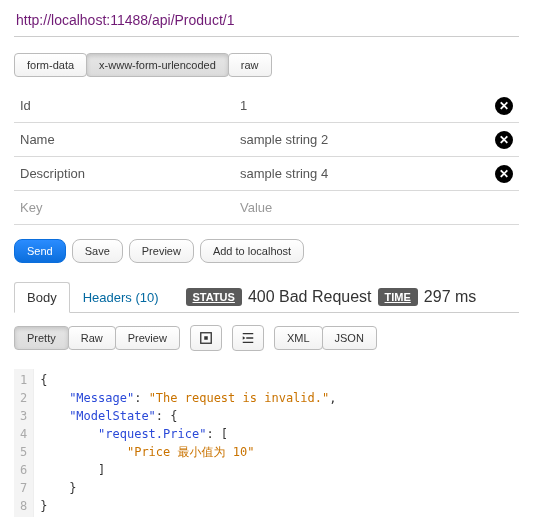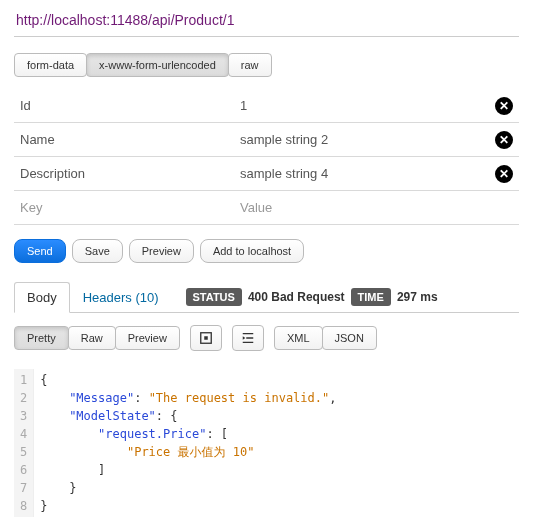--- a/index.html
+++ b/index.html
@@ -20,22 +20,22 @@
   .kv-input::placeholder { color: #999; }
   .x-icon { width: 18px; height: 18px; border-radius: 50%; background: #000; color: #fff; display: inline-flex; align-items: center; justify-content: center; font-weight: bold; font-size: 12px; cursor: pointer; line-height: 1; }
   .action-row { margin: 14px 0 18px 0; display: flex; gap: 6px; }
   .btn-alone { border-radius: 8px; }
   .btn-primary { background: #0d6efd; background: linear-gradient(#2a8cff,#0b6edc); border: 1px solid #0b6edc; color: #fff; font-weight: 500; }
   .tabs-row { display: flex; align-items: center; }
   .tabs { display: flex; border-bottom: 1px solid #ccc; flex: 0 0 auto; }
   .tab { padding: 7px 12px; font-size: 13px; cursor: pointer; color: #0369a1; border: 1px solid transparent; border-bottom: none; position: relative; top: 1px; }
   .tab.active { color: #333; background: #fff; border-color: #ccc; border-bottom: 1px solid #fff; border-top-left-radius: 3px; border-top-right-radius: 3px; }
   .tabs-fill { flex: 1; border-bottom: 1px solid #ccc; height: 32px; display: flex; align-items: center; gap: 6px; padding-left: 14px; }
-  .badge { display: inline-block; background: #5a5a5a; color: #fff; font-size: 11px; font-weight: bold; padding: 3px 7px; border-radius: 3px; }
-  .status-text { font-size: 12px; color: #333; font-weight: bold; }
+  .badge { display: inline-block; background: #5a5a5a; color: #fff; font-size: 11px; font-weight: bold; padding: 3px 7px; border-radius: 3px; text-decoration: underline; }
+  .status-text { font-size: 16px; color: #333; font-weight: normal; }
   .resp-toolbar { margin: 12px 0 8px 0; display: flex; gap: 10px; align-items: center; }
   .code-block { display: flex; font-family: Consolas, Menlo, monospace; font-size: 12px; line-height: 1.5; }
   .gutter { background: #f4f4f4; color: #aaa; text-align: right; padding: 2px 6px; user-select: none; border-right: 1px solid #eee; }
   .code { padding: 2px 6px; white-space: pre; color: #333; }
   .j-str { color: #c97300; }
   .j-key { color: #2a49d8; }
   svg.ico { width: 14px; height: 14px; vertical-align: middle; }
 </style>
 </head>
 <body>

